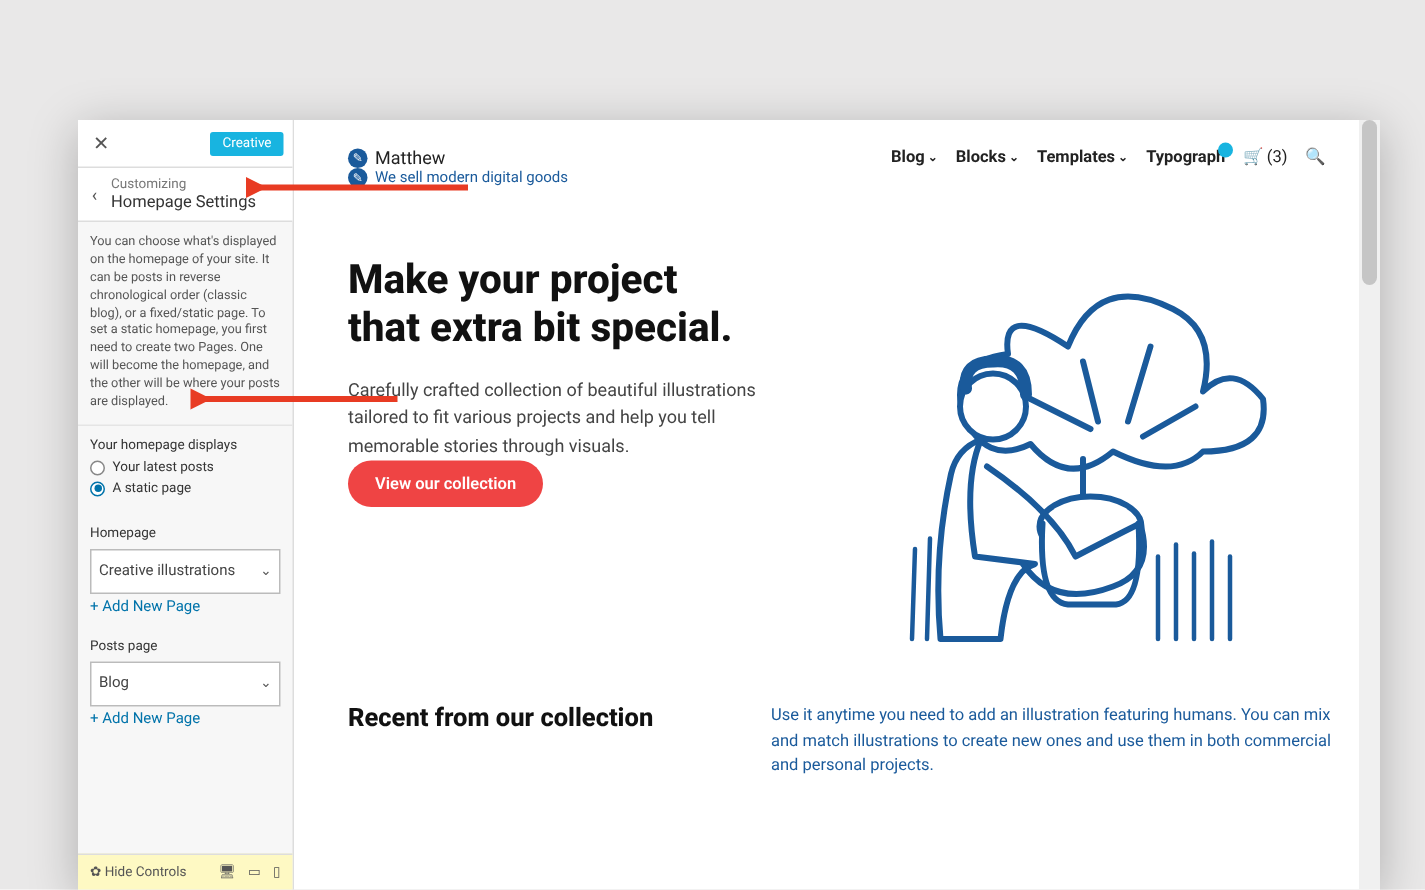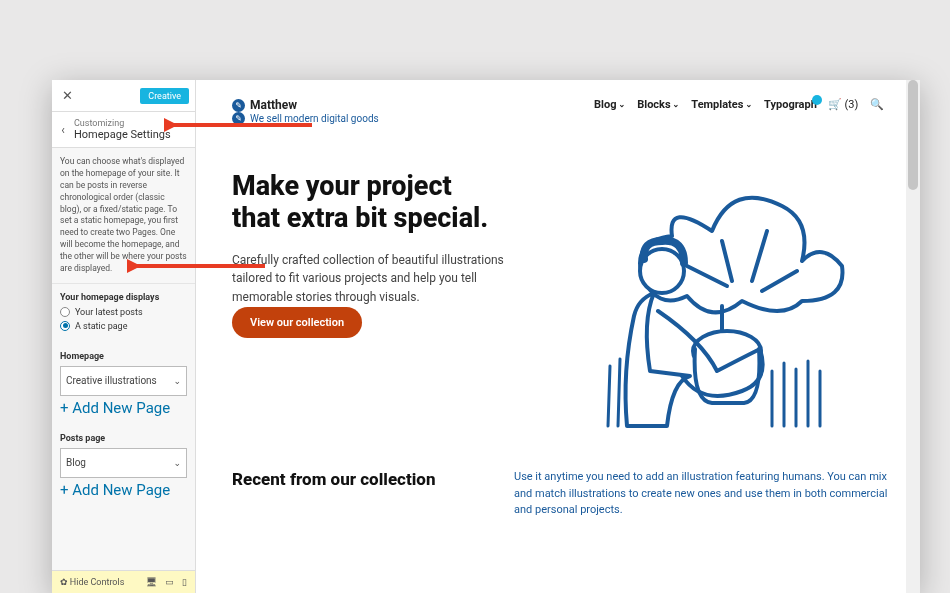--- a/index.html
+++ b/index.html
@@ -8,48 +8,48 @@
 .sidebar{width:144px;flex:0 0 144px;border-right:1px solid #ddd;background:#f7f7f7;display:flex;flex-direction:column;font-size:10px;color:#444}
 .sb-top{display:flex;justify-content:space-between;align-items:center;height:32px;padding:0 6px;border-bottom:1px solid #ddd;background:#fff}
 .close-x{font-size:13px;color:#555;cursor:pointer;padding:2px 4px}
 .pub{background:#18b4e0;color:#fff;font-size:9px;padding:3px 8px;border-radius:2px}
 .sb-head{display:flex;align-items:center;background:#fff;border-bottom:1px solid #ddd;padding:6px 0}
 .bk{width:22px;text-align:center;font-size:12px;color:#555;cursor:pointer}
 .sb-head-txt .custlabel{font-size:9px;color:#777}
 .sb-head-txt .section{font-size:11px;color:#333}
 .sb-desc{padding:8px 8px;font-size:8.5px;line-height:1.4;color:#555;border-bottom:1px solid #e5e5e5}
 .sb-group{padding:8px}
-.sb-label{font-weight:700;font-size:9px;margin-bottom:5px;color:#333}
+.sb-label{font-weight:400;font-size:9px;margin-bottom:5px;color:#333}
 .radio{display:flex;align-items:center;gap:5px;margin:4px 0;font-size:9px;color:#333}
 .radio .dot{width:10px;height:10px;border:1px solid #888;border-radius:50%;background:#fff;display:flex;align-items:center;justify-content:center}
 .radio.sel .dot{border-color:#0073aa}
 .radio.sel .dot::after{content:"";width:5px;height:5px;background:#0073aa;border-radius:50%}
 .sel-box{width:100%;border:1px solid #bbb;background:#fff;font-size:10px;padding:3px 5px;height:30px;display:flex;align-items:center;justify-content:space-between}
 .sel-box span.car{font-size:9px;color:#555}
-.addnew{color:#0073aa;font-size:15px;margin-top:3px;display:inline-block}
+.addnew{color:#0073aa;font-size:10px;margin-top:3px;display:inline-block}
 .sb-foot{margin-top:auto;display:flex;align-items:center;justify-content:space-between;padding:6px 8px;border-top:1px solid #ddd;background:#fef9c3;font-size:9px;color:#555}
 .sb-foot .icons span{margin-left:6px;cursor:pointer}
 .preview{flex:1;background:#fff;position:relative;overflow:hidden}
 .pv-head{display:flex;justify-content:space-between;align-items:flex-start;padding:18px 36px 6px 36px}
 .site-id{font-size:12px}
 .site-id .row{display:flex;align-items:center;gap:5px}
 .editdot{width:13px;height:13px;border-radius:50%;background:#1a5a9b;display:flex;align-items:center;justify-content:center;color:#fff;font-size:8px}
-.site-id .name{font-weight:700;color:#222;font-size:12px}
+.site-id .name{font-weight:400;color:#222;font-size:12px}
 .site-id .tag{font-size:10px;color:#1a5a9b}
 .nav{display:flex;align-items:center;gap:12px;font-size:11px;font-weight:700;color:#222}
 .nav .item{display:flex;align-items:center;gap:2px;cursor:pointer}
 .nav .car{font-size:8px}
 .nav .cart{font-weight:400;font-size:11px}
 .nav .badge{position:relative}
 .nav .badge::after{content:"";position:absolute;right:-5px;top:-3px;width:10px;height:10px;border-radius:50%;background:#18b4e0}
 .hero{display:flex;gap:28px;padding:40px 36px 26px 36px}
 .hero-l{flex:0 0 280px}
 .hero-l h1{font-size:27px;font-weight:800;line-height:1.18;color:#111;margin-bottom:16px}
 .hero-l p{font-size:12px;color:#444;line-height:1.55;margin-bottom:0}
-.cta{background:#c2410c;color:#fff;font-size:11px;font-weight:600;padding:9px 18px;border:none;border-radius:18px;cursor:pointer}
+.cta{background:#ef4444;color:#fff;font-size:11px;font-weight:600;padding:9px 18px;border:none;border-radius:18px;cursor:pointer}
 .hero-r{flex:1;display:flex;justify-content:center;align-items:flex-start}
 .illus{width:280px;height:260px}
 .scrollbar{position:absolute;top:0;right:0;width:14px;bottom:0;background:#f0f0f0}
 .thumb{position:absolute;top:0;left:2px;right:2px;height:110px;background:#c5c5c5;border-radius:5px}
 .second{display:flex;gap:22px;padding:0 31px 20px 36px;margin-top:12px}
 .second h2{font-size:17px;font-weight:800;color:#111;flex:0 0 260px}
 .second p{font-size:11px;color:#1a5a9b;line-height:1.5;flex:1}
 .arrow{position:absolute;pointer-events:none}
 .arrow.a1{left:164px;top:116px}
 .arrow.a2{left:127px;top:257px}

